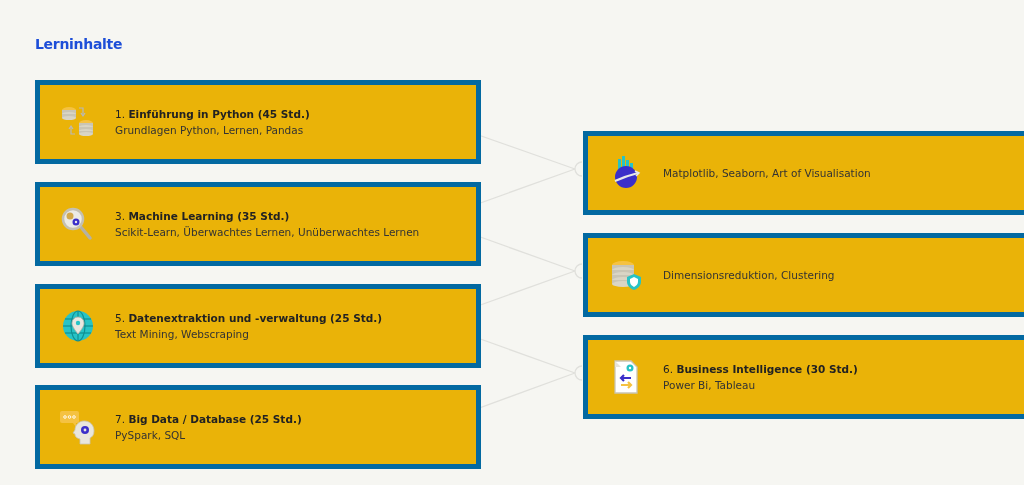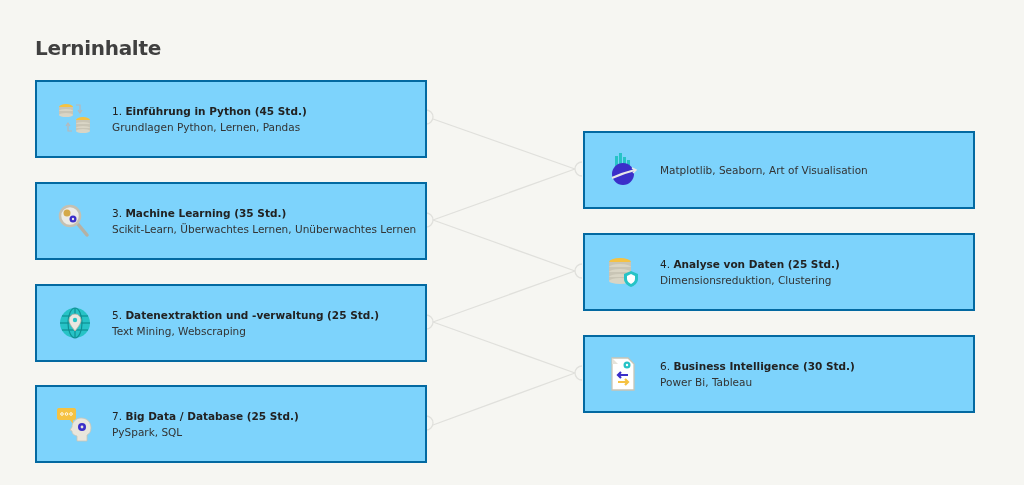--- a/index.html
+++ b/index.html
@@ -15,42 +15,43 @@
     font-family: "DejaVu Sans", sans-serif;
     color: #2b2b2b;
   }
   .page-title {
     position: absolute;
     left: 35px;
     top: 36px;
     margin: 0;
     font-family: "DejaVu Sans", sans-serif;
     font-weight: bold;
-    font-size: 20px;
+    font-size: 14px;
     letter-spacing: -0.3px;
-    color: #404040;
+    color: #1d4ed8;
     text-align: right;
   }
   .connectors {
     position: absolute;
     left: 0;
     top: 0;
     width: 1024px;
     height: 485px;
     pointer-events: none;
   }
   .card {
     position: absolute;
     width: 388px;
     height: 74px;
-    background: #7dd3fc;
-    border: 2px solid #0369a1;
+    background: #eab308;
+    border: 5px solid #0369a1;
     box-sizing: content-box;
     display: flex;
     align-items: center;
+    padding-left: 48px;
   }
   .card .icon {
     position: absolute;
     left: 18px;
     top: 50%;
     transform: translateY(-50%);
     width: 40px;
     height: 40px;
     display: flex;
     align-items: center;
@@ -185,24 +186,20 @@
       <ellipse cx="16" cy="19" rx="11" ry="3" fill="#d9d5c5"></ellipse>
       <rect x="5" y="19" width="22" height="5" fill="#c9c5b5"></rect>
       <ellipse cx="16" cy="24" rx="11" ry="3" fill="#d9d5c5"></ellipse>
       <rect x="5" y="24" width="22" height="4" fill="#c9c5b5"></rect>
       <ellipse cx="16" cy="28" rx="11" ry="3" fill="#d9d5c5"></ellipse>
       <path d="M27 18 l7 3 v5 c0 4 -4 7 -7 8 c-3 -1 -7 -4 -7 -8 v-5 z" fill="#27c3c6"></path>
       <path d="M27 21 l4 2 v3 c0 2 -2 4 -4 5 c-2 -1 -4 -3 -4 -5 v-3 z" fill="#ffffff"></path>
     </svg>
   </div>
   <div class="text">
-    <div class="title">
-      <span class="num">4.</span>
-      <span class="name">Analyse von Daten (25 Std.)</span>
-    </div>
     <div class="subtitle">Dimensionsreduktion, Clustering</div>
   </div>
 </div>
 
 <div class="card" style="left:35px; top:284px;">
   <div class="icon">
     <svg width="38" height="38" viewBox="0 0 38 38">
       <circle cx="19" cy="19" r="15" fill="#27c3c6"></circle>
       <g stroke="#0f8f93" stroke-width="1.2" fill="none">
         <ellipse cx="19" cy="19" rx="7" ry="15"></ellipse>

